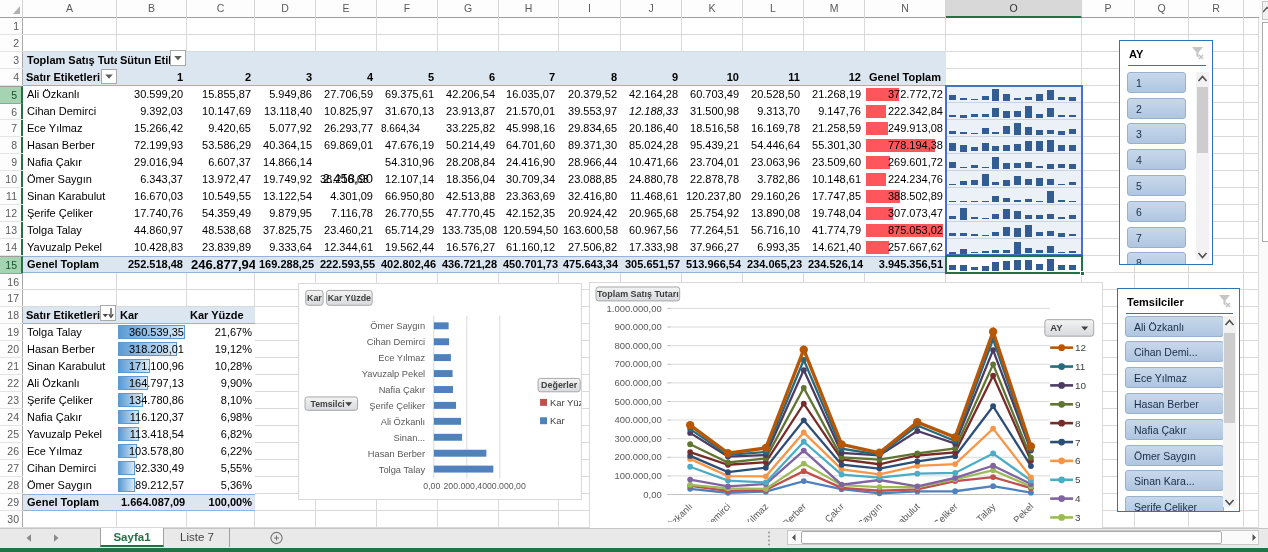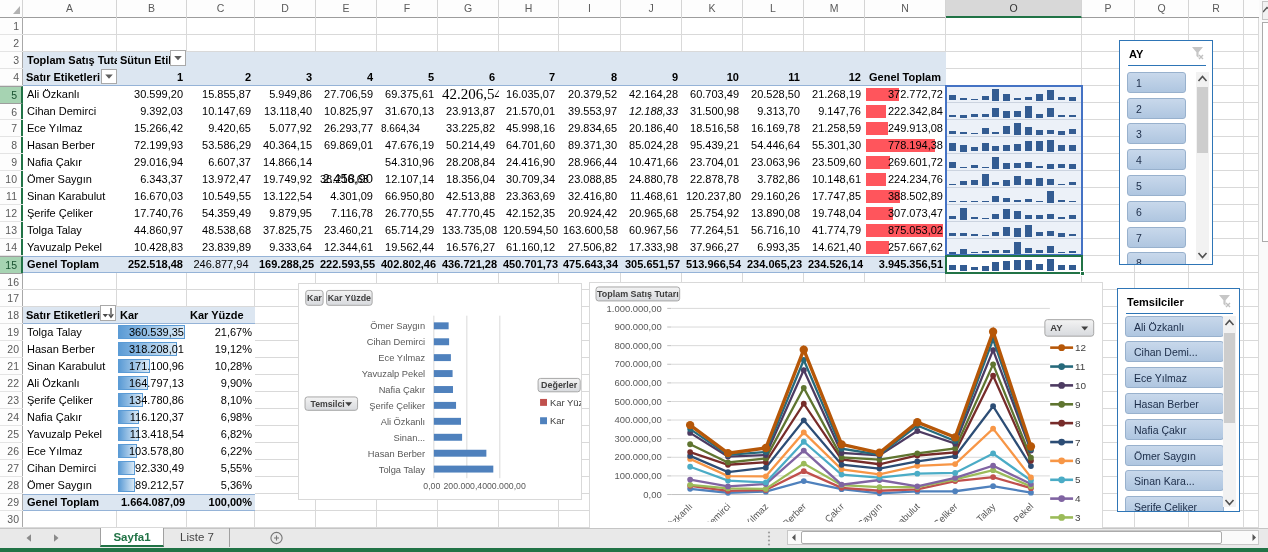--- a/index.html
+++ b/index.html
@@ -163,21 +163,21 @@
 <div style="position:absolute;left:682px;top:69px;width:61px;height:17px;font-weight:bold;text-align:right;padding-left:4px;padding-right:4px;line-height:17px;color:#000;overflow:hidden;white-space:nowrap;font-size:11px;">10</div>
 <div style="position:absolute;left:743px;top:69px;width:61px;height:17px;font-weight:bold;text-align:right;padding-left:4px;padding-right:4px;line-height:17px;color:#000;overflow:hidden;white-space:nowrap;font-size:11px;">11</div>
 <div style="position:absolute;left:804px;top:69px;width:61px;height:17px;font-weight:bold;text-align:right;padding-left:4px;padding-right:4px;line-height:17px;color:#000;overflow:hidden;white-space:nowrap;font-size:11px;">12</div>
 <div style="position:absolute;left:865px;top:69px;width:81px;height:17px;font-weight:bold;text-align:right;padding-left:4px;padding-right:6px;line-height:17px;color:#000;overflow:hidden;white-space:nowrap;font-size:11px;">Genel Toplam</div>
 <div style="position:absolute;left:23px;top:86px;width:94px;height:17px;text-align:left;padding-left:4px;padding-right:4px;line-height:17px;color:#000;overflow:hidden;white-space:nowrap;font-size:11px;">Ali Özkanlı</div>
 <div style="position:absolute;left:117px;top:86px;width:70px;height:17px;text-align:right;padding-left:4px;padding-right:4px;line-height:17px;color:#000;overflow:hidden;white-space:nowrap;font-size:11px;">30.599,20</div>
 <div style="position:absolute;left:187px;top:86px;width:68px;height:17px;text-align:right;padding-left:4px;padding-right:4px;line-height:17px;color:#000;overflow:hidden;white-space:nowrap;font-size:11px;">15.855,87</div>
 <div style="position:absolute;left:255px;top:86px;width:61px;height:17px;text-align:right;padding-left:4px;padding-right:4px;line-height:17px;color:#000;overflow:hidden;white-space:nowrap;font-size:11px;">5.949,86</div>
 <div style="position:absolute;left:316px;top:86px;width:61px;height:17px;text-align:right;padding-left:4px;padding-right:4px;line-height:17px;color:#000;overflow:hidden;white-space:nowrap;font-size:11px;">27.706,59</div>
 <div style="position:absolute;left:377px;top:86px;width:61px;height:17px;text-align:right;padding-left:4px;padding-right:4px;line-height:17px;color:#000;overflow:hidden;white-space:nowrap;font-size:11px;">69.375,61</div>
-<div style="position:absolute;left:438px;top:86px;width:61px;height:17px;text-align:right;padding-left:4px;padding-right:4px;line-height:17px;color:#000;overflow:hidden;white-space:nowrap;font-size:15px;font-family:Liberation Serif, serif;">42.206,54</div>
+<div style="position:absolute;left:438px;top:86px;width:61px;height:17px;text-align:right;padding-left:4px;padding-right:4px;line-height:17px;color:#000;overflow:hidden;white-space:nowrap;font-size:11px;">42.206,54</div>
 <div style="position:absolute;left:499px;top:86px;width:60px;height:17px;text-align:right;padding-left:4px;padding-right:4px;line-height:17px;color:#000;overflow:hidden;white-space:nowrap;font-size:11px;">16.035,07</div>
 <div style="position:absolute;left:559px;top:86px;width:62px;height:17px;text-align:right;padding-left:4px;padding-right:4px;line-height:17px;color:#000;overflow:hidden;white-space:nowrap;font-size:11px;">20.379,52</div>
 <div style="position:absolute;left:621px;top:86px;width:61px;height:17px;text-align:right;padding-left:4px;padding-right:4px;line-height:17px;color:#000;overflow:hidden;white-space:nowrap;font-size:11px;">42.164,28</div>
 <div style="position:absolute;left:682px;top:86px;width:61px;height:17px;text-align:right;padding-left:4px;padding-right:4px;line-height:17px;color:#000;overflow:hidden;white-space:nowrap;font-size:11px;">60.703,49</div>
 <div style="position:absolute;left:743px;top:86px;width:61px;height:17px;text-align:right;padding-left:4px;padding-right:4px;line-height:17px;color:#000;overflow:hidden;white-space:nowrap;font-size:11px;">20.528,50</div>
 <div style="position:absolute;left:804px;top:86px;width:61px;height:17px;text-align:right;padding-left:4px;padding-right:4px;line-height:17px;color:#000;overflow:hidden;white-space:nowrap;font-size:11px;">21.268,19</div>
 <div style="position:absolute;left:866px;top:88px;width:32.8px;height:13px;background:#ff555c;"></div>
 <div style="position:absolute;left:865px;top:86px;width:81px;height:17px;text-align:right;padding-left:4px;padding-right:3px;line-height:17px;color:#000;overflow:hidden;white-space:nowrap;font-size:11px;">372.772,72</div>
 <div style="position:absolute;left:23px;top:103px;width:94px;height:17px;text-align:left;padding-left:4px;padding-right:4px;line-height:17px;color:#000;overflow:hidden;white-space:nowrap;font-size:11px;">Cihan Demirci</div>
 <div style="position:absolute;left:117px;top:103px;width:70px;height:17px;text-align:right;padding-left:4px;padding-right:4px;line-height:17px;color:#000;overflow:hidden;white-space:nowrap;font-size:11px;">9.392,03</div>
@@ -310,21 +310,21 @@
 <div style="position:absolute;left:559px;top:239px;width:62px;height:17px;text-align:right;padding-left:4px;padding-right:4px;line-height:17px;color:#000;overflow:hidden;white-space:nowrap;font-size:11px;">27.506,82</div>
 <div style="position:absolute;left:621px;top:239px;width:61px;height:17px;text-align:right;padding-left:4px;padding-right:4px;line-height:17px;color:#000;overflow:hidden;white-space:nowrap;font-size:11px;">17.333,98</div>
 <div style="position:absolute;left:682px;top:239px;width:61px;height:17px;text-align:right;padding-left:4px;padding-right:4px;line-height:17px;color:#000;overflow:hidden;white-space:nowrap;font-size:11px;">37.966,27</div>
 <div style="position:absolute;left:743px;top:239px;width:61px;height:17px;text-align:right;padding-left:4px;padding-right:4px;line-height:17px;color:#000;overflow:hidden;white-space:nowrap;font-size:11px;">6.993,35</div>
 <div style="position:absolute;left:804px;top:239px;width:61px;height:17px;text-align:right;padding-left:4px;padding-right:4px;line-height:17px;color:#000;overflow:hidden;white-space:nowrap;font-size:11px;">14.621,40</div>
 <div style="position:absolute;left:866px;top:241px;width:22.7px;height:13px;background:#ff555c;"></div>
 <div style="position:absolute;left:865px;top:239px;width:81px;height:17px;text-align:right;padding-left:4px;padding-right:3px;line-height:17px;color:#000;overflow:hidden;white-space:nowrap;font-size:11px;">257.667,62</div>
 <div style="position:absolute;left:23px;top:256px;width:923px;height:17px;background:#dce6f1;border-top:1px solid #95b3d7;border-bottom:1px solid #95b3d7;"></div>
 <div style="position:absolute;left:23px;top:256px;width:94px;height:17px;font-weight:bold;text-align:left;padding-left:4px;padding-right:4px;line-height:17px;color:#000;overflow:hidden;white-space:nowrap;font-size:11px;">Genel Toplam</div>
 <div style="position:absolute;left:117px;top:256px;width:70px;height:17px;font-weight:bold;text-align:right;padding-left:4px;padding-right:4px;line-height:17px;color:#000;overflow:hidden;white-space:nowrap;font-size:11px;">252.518,48</div>
-<div style="position:absolute;left:187px;top:256px;width:68px;height:17px;font-weight:normal;text-align:center;padding-left:4px;padding-right:4px;line-height:17px;color:#000;overflow:hidden;white-space:nowrap;font-size:11px;">246.877,94</div>
+<div style="position:absolute;left:187px;top:256px;width:68px;height:17px;font-weight:bold;text-align:left;padding-left:4px;padding-right:4px;line-height:17px;color:#000;overflow:hidden;white-space:nowrap;font-size:13px;">246.877,94</div>
 <div style="position:absolute;left:255px;top:256px;width:61px;height:17px;font-weight:bold;text-align:right;padding-left:4px;padding-right:4px;line-height:17px;color:#000;overflow:hidden;white-space:nowrap;font-size:11px;">169.288,25</div>
 <div style="position:absolute;left:316px;top:256px;width:61px;height:17px;font-weight:bold;text-align:right;padding-left:4px;padding-right:4px;line-height:17px;color:#000;overflow:hidden;white-space:nowrap;font-size:11px;">222.593,55</div>
 <div style="position:absolute;left:377px;top:256px;width:61px;height:17px;font-weight:bold;text-align:right;padding-left:4px;padding-right:4px;line-height:17px;color:#000;overflow:hidden;white-space:nowrap;font-size:11px;">402.802,46</div>
 <div style="position:absolute;left:438px;top:256px;width:61px;height:17px;font-weight:bold;text-align:right;padding-left:4px;padding-right:4px;line-height:17px;color:#000;overflow:hidden;white-space:nowrap;font-size:11px;">436.721,28</div>
 <div style="position:absolute;left:499px;top:256px;width:60px;height:17px;font-weight:bold;text-align:right;padding-left:4px;padding-right:4px;line-height:17px;color:#000;overflow:hidden;white-space:nowrap;font-size:11px;">450.701,73</div>
 <div style="position:absolute;left:559px;top:256px;width:62px;height:17px;font-weight:bold;text-align:right;padding-left:4px;padding-right:4px;line-height:17px;color:#000;overflow:hidden;white-space:nowrap;font-size:11px;">475.643,34</div>
 <div style="position:absolute;left:621px;top:256px;width:61px;height:17px;font-weight:bold;text-align:right;padding-left:4px;padding-right:4px;line-height:17px;color:#000;overflow:hidden;white-space:nowrap;font-size:11px;">305.651,57</div>
 <div style="position:absolute;left:682px;top:256px;width:61px;height:17px;font-weight:bold;text-align:right;padding-left:4px;padding-right:4px;line-height:17px;color:#000;overflow:hidden;white-space:nowrap;font-size:11px;">513.966,54</div>
 <div style="position:absolute;left:743px;top:256px;width:61px;height:17px;font-weight:bold;text-align:right;padding-left:4px;padding-right:4px;line-height:17px;color:#000;overflow:hidden;white-space:nowrap;font-size:11px;">234.065,23</div>
 <div style="position:absolute;left:804px;top:256px;width:61px;height:17px;font-weight:bold;text-align:right;padding-left:4px;padding-right:4px;line-height:17px;color:#000;overflow:hidden;white-space:nowrap;font-size:11px;">234.526,14</div>

